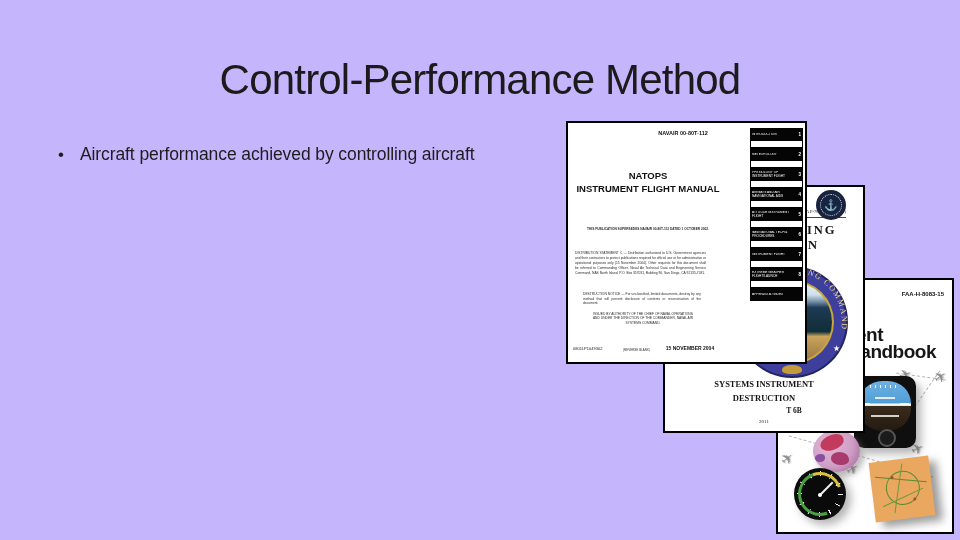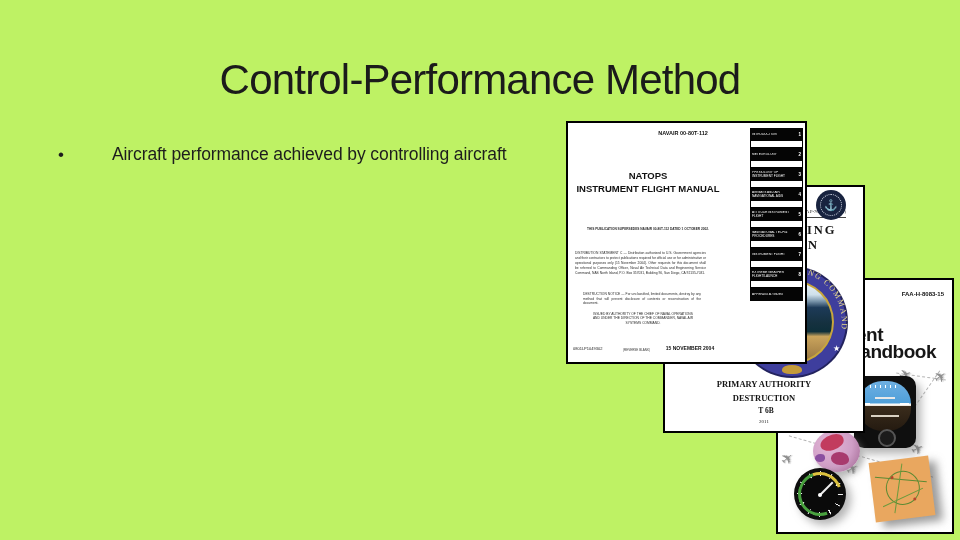--- a/index.html
+++ b/index.html
@@ -1,25 +1,25 @@
 <!DOCTYPE html>
 <html><head>
 <meta charset="utf-8">
 <style>
   html,body{margin:0;padding:0;background:#fff;}
-  .slide{position:relative;width:960px;height:540px;background:#bef264;overflow:hidden;
+  .slide{position:relative;width:960px;height:540px;background:#c4b5fd;overflow:hidden;
          font-family:"Liberation Sans", sans-serif;color:#1d1d1d;}
 
   
   .title{position:absolute;top:56px;left:0;width:960px;text-align:center;
          font-size:42px;font-weight:400;letter-spacing:-0.8px;color:#1b1b1b;}
   .bullet-wrap{position:absolute;top:143px;left:58px;width:470px;}
   .bullet-row{display:flex;}
   .bullet-dot{width:22px;font-size:17px;line-height:23px;}
-  .bullet-text{font-size:17.5px;line-height:23px;letter-spacing:-0.1px;margin-left:32px;}
+  .bullet-text{font-size:17.5px;line-height:23px;letter-spacing:-0.1px;}
 
   
   .doc{position:absolute;background:#fff;border:2px solid #000;box-sizing:border-box;}
   #docA{left:566px;top:121px;width:241px;height:243px;z-index:3;}
   #docB{left:663px;top:185px;width:202px;height:248px;z-index:2;}
   #docC{left:776px;top:278px;width:178px;height:256px;z-index:1;}
 
   
   .navair{position:absolute;top:7px;left:70px;width:90px;font-size:5.5px;font-weight:bold;
           text-align:center;color:#111;}
@@ -67,22 +67,22 @@
                   #15313f 52%,#0e2f3a 62%,#caa45c 68%,#b08c4e 84%,#96753f 100%);}
   .seal-streak{position:absolute;width:8px;height:1.5px;background:#f2f6fa;}
   .seal-svg{position:absolute;inset:0;width:112px;height:112px;}
   .seal-star{position:absolute;left:97px;top:78px;color:#fff;font-size:8px;}
   .seal-eagle{position:absolute;left:46px;top:99px;width:20px;height:9px;background:#c49b3a;
        border-radius:50% 50% 40% 40%;}
   .sub1{position:absolute;top:192px;left:0;width:198px;text-align:center;font-weight:bold;
         font-size:8.5px;color:#151515;}
   .sub2{position:absolute;top:206px;left:0;width:198px;text-align:center;font-weight:bold;
         font-size:8.5px;color:#151515;}
-  .sub3{position:absolute;top:219px;left:12px;width:178px;text-align:center;font-weight:bold;
-        font-size:7.5px;color:#151515;}
+  .sub3{position:absolute;top:219px;left:0;width:178px;text-align:center;font-weight:bold;
+        font-size:7.5px;color:#151515;padding-left:40px;}
   .sub4{position:absolute;top:232px;left:0;width:198px;text-align:center;font-size:5px;color:#222;}
 
   
   .faanum{position:absolute;top:11px;right:8px;font-size:6px;font-weight:bold;color:#111;}
   .fly1{position:absolute;top:44px;left:-60px;width:165px;text-align:right;font-size:19px;
         font-weight:800;letter-spacing:-0.5px;color:#161616;}
   .fly2{position:absolute;top:61px;left:-60px;width:218px;text-align:right;font-size:19px;
         font-weight:800;letter-spacing:-0.5px;color:#161616;}
   .dash{position:absolute;border-top:1.5px dashed #b5b5b5;}
   .d1{left:8px;top:176px;width:150px;transform:rotate(16deg);}
@@ -233,21 +233,21 @@
           <path id="ringpath" d="M 56,56 m -50,0 a 50,50 0 1,1 100,0 a 50,50 0 1,1 -100,0"></path>
         </defs>
         <text font-size="8" fill="#e6d98c" letter-spacing="1.5" font-family="Liberation Serif, serif">
           <textPath href="#ringpath">NAVAL  AIR  TRAINING  COMMAND</textPath>
         </text>
       </svg>
       <div class="seal-star">★</div>
       <div class="seal-eagle"></div>
     </div>
 
-    <div class="sub1 serif">PRIMARY AUTHORITY</div>
+    <div class="sub1 serif">SYSTEMS INSTRUMENT</div>
     <div class="sub2 serif">DESTRUCTION</div>
     <div class="sub3 serif">T 6B</div>
     <div class="sub4 serif">2011</div>
   </div>
 
   <div class="doc" id="docA">
     <div class="navair">NAVAIR 00-80T-112</div>
 
     <div class="natops-title">
       <div>NATOPS</div>

